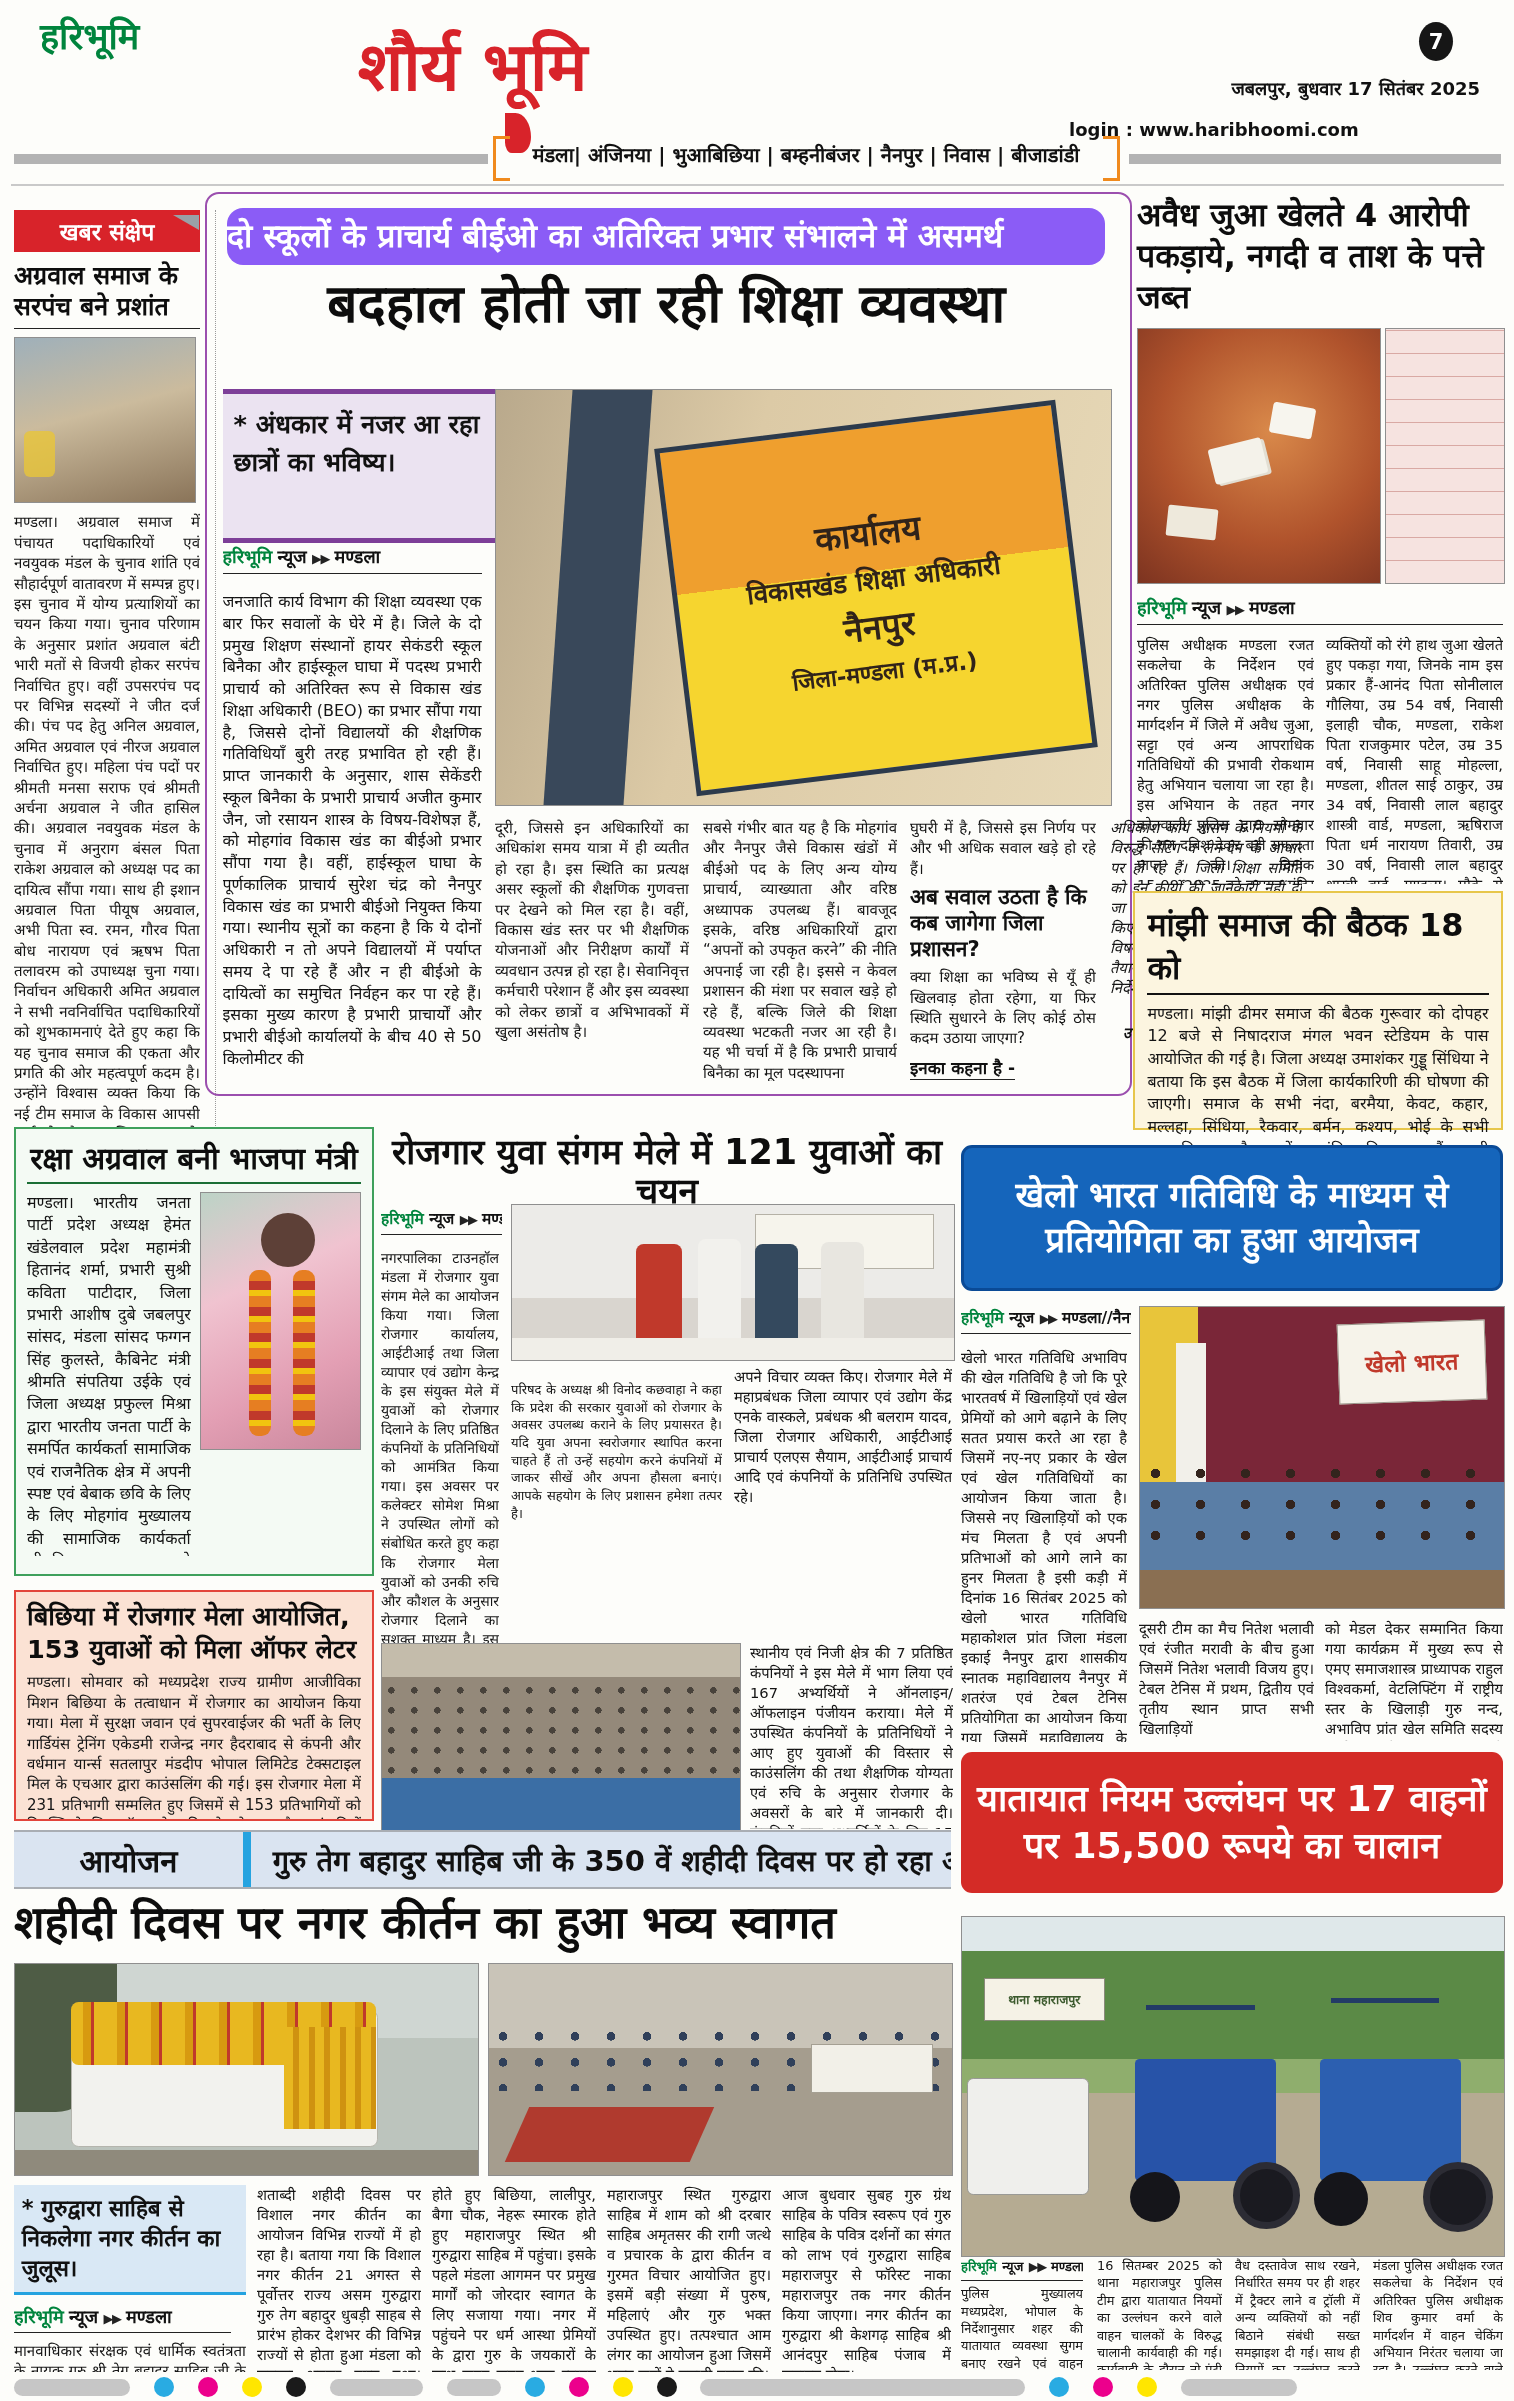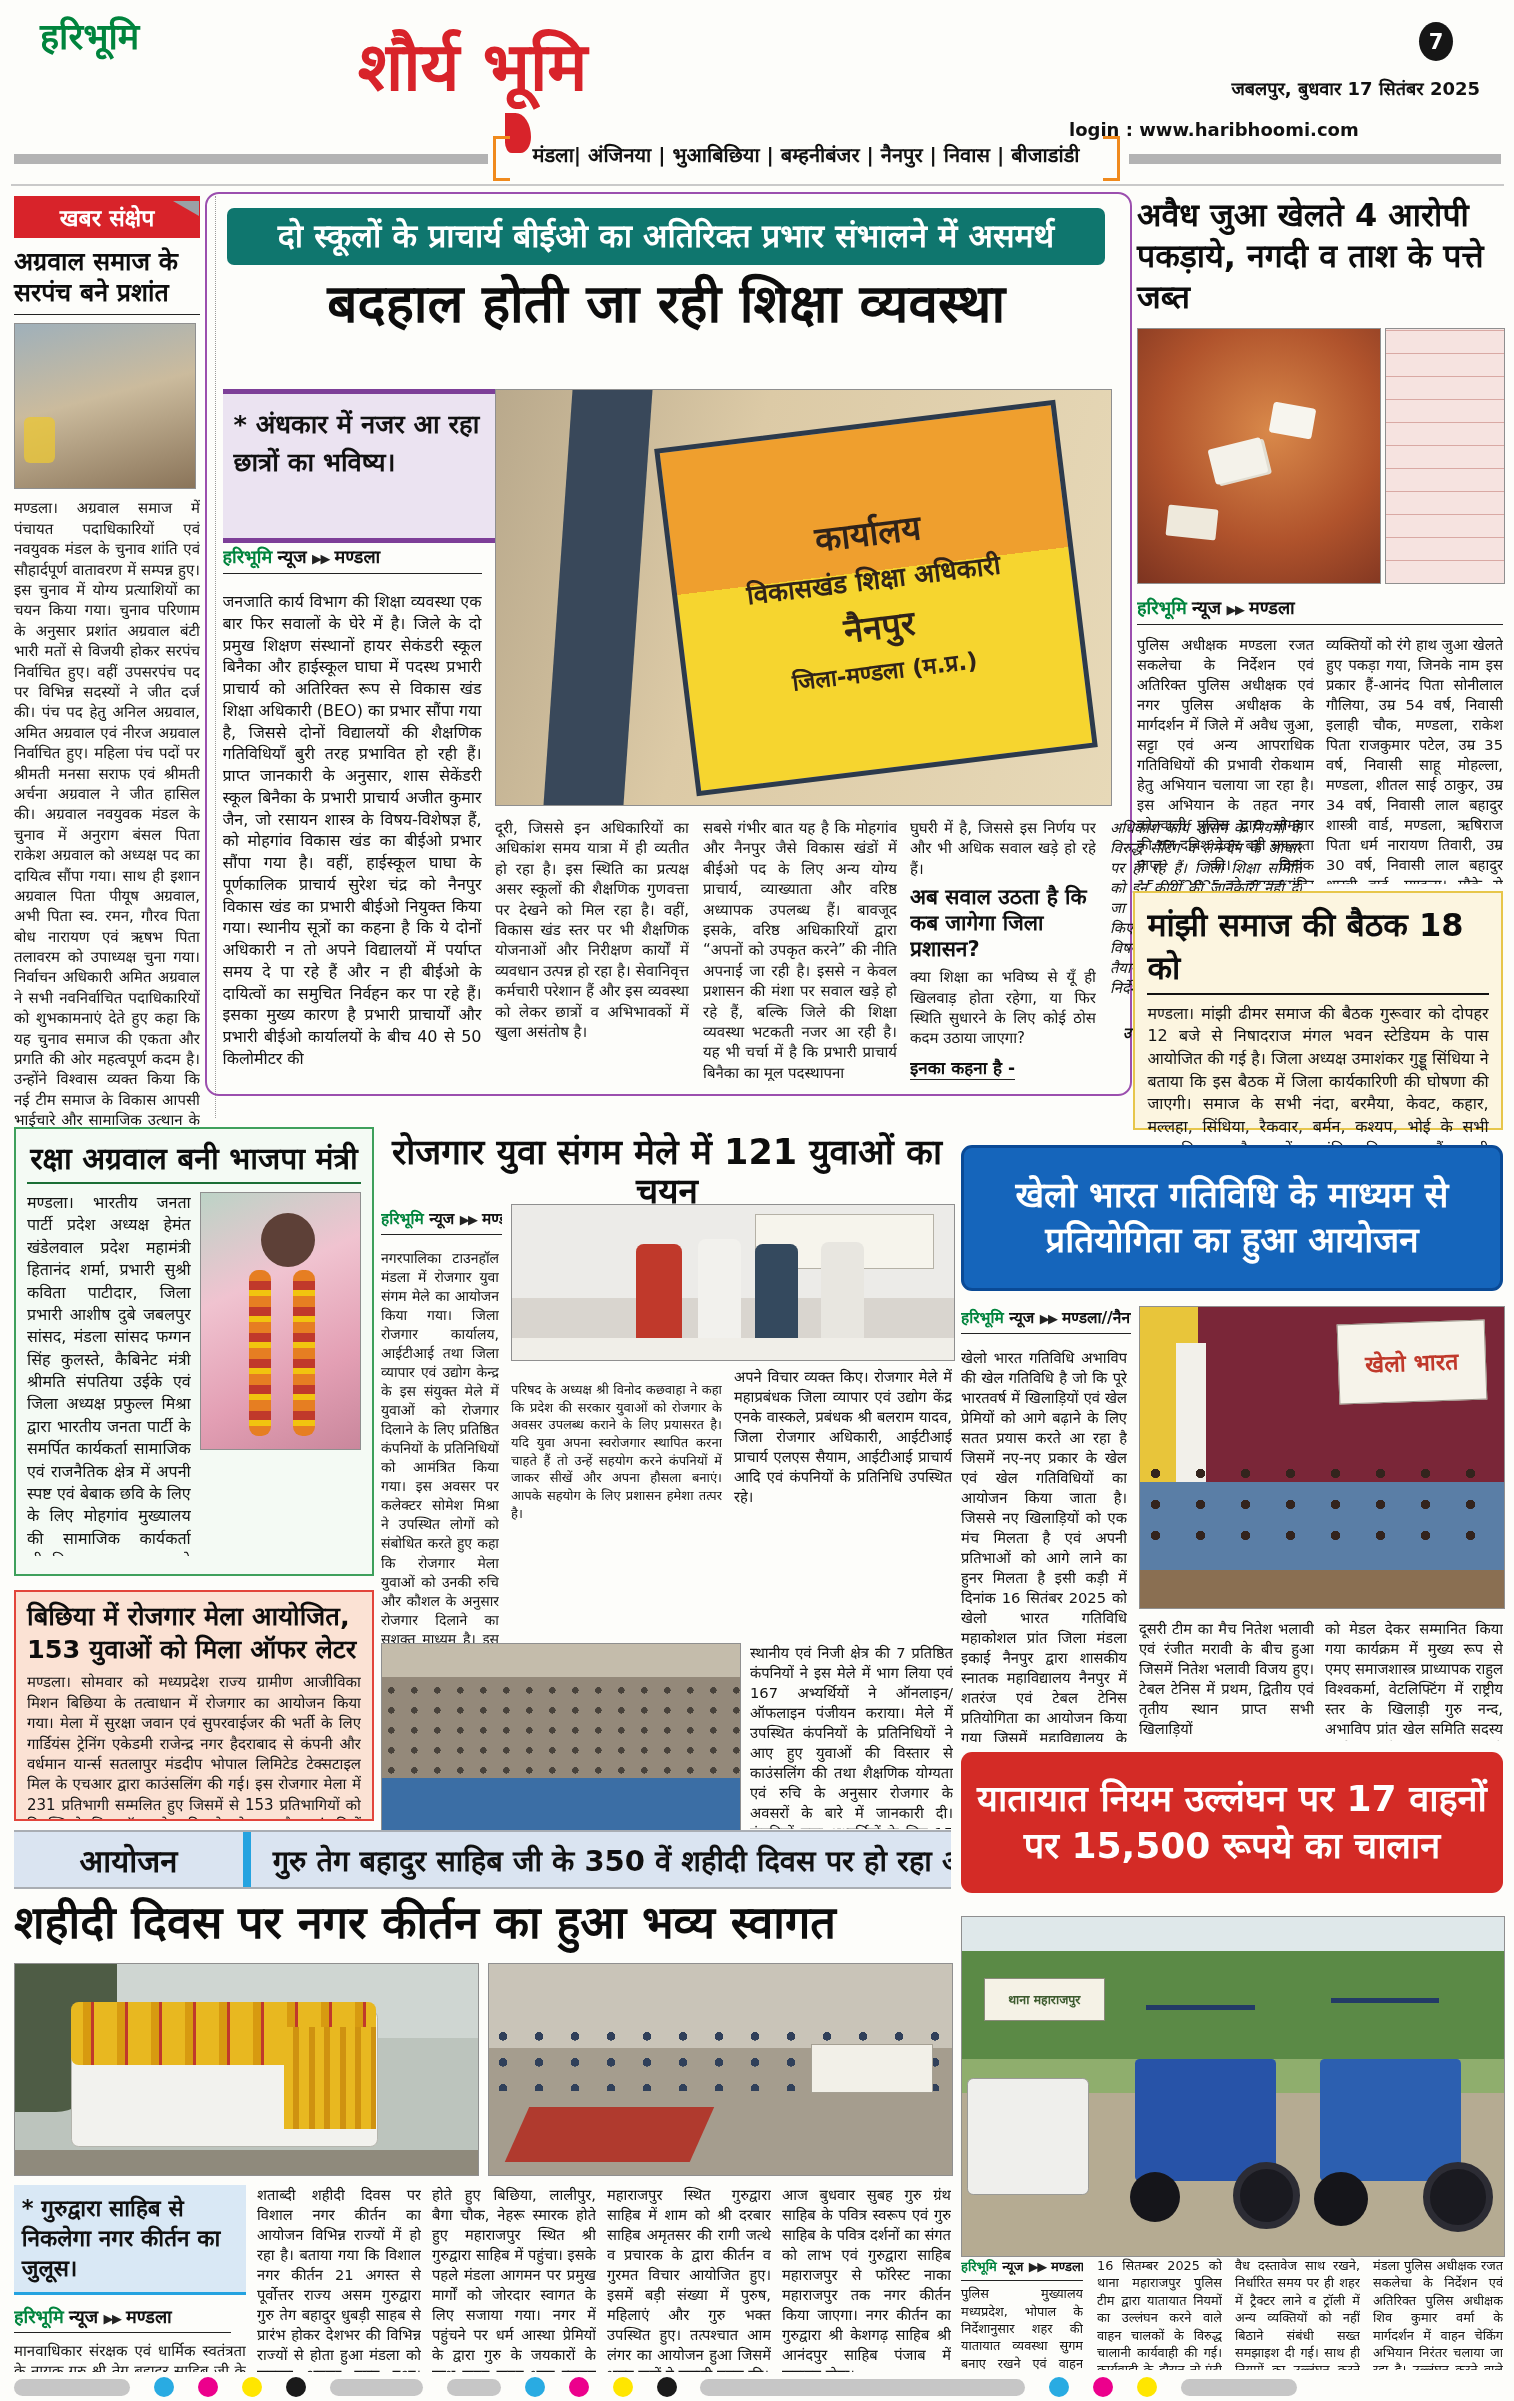--- a/index.html
+++ b/index.html
@@ -8,21 +8,21 @@
   .abs{position:absolute;}
   .bt{font-size:15px;line-height:1.36;text-align:justify;color:#141414;overflow:hidden;}
   .headline{font-weight:700;color:#0d0d0d;}
   .byline{display:flex;align-items:baseline;gap:5.4px;border-bottom:1.5px solid #222;
     padding-bottom:4.6px;font-size:18px;white-space:nowrap;overflow:hidden;}
   .byline .brand{color:#00843d;font-weight:700;}
   .byline .word{font-weight:700;color:#111;}
   .byline .arr{color:#222;font-size:13px;letter-spacing:-1.5px;}
   .byline .place{font-weight:700;color:#111;}
   .photo{position:absolute;overflow:hidden;border:0.8px solid #8f8f8f;background:#cfc6b4;}
-  .kicker{background:#0f766e;border-radius:7px;color:#fff;font-weight:700;text-align:center;}
+  .kicker{background:#8b5cf6;border-radius:16px;color:#fff;font-weight:700;text-align:left;}
   .subbox{background:#ebe3f1;border-top:5.4px solid #7d3f98;border-bottom:5.4px solid #7d3f98;
     font-weight:700;}
   .colhead{font-weight:700;font-size:21px;line-height:1.25;margin:4.6px 0;}
   .quote{font-style:italic;font-family:"DejaVu Serif","Liberation Serif",serif;}
   .rule{border-bottom:1.5px solid #222;}
   .mark{display:inline-block;margin-right:20px;vertical-align:middle;}
   .dot{width:20px;height:20px;border-radius:50%;}
   .pill{height:17px;border-radius:9.3px;background:#c6c6c6;}
   .graybar{background:#b3b3b3;}
 </style>
@@ -39,21 +39,21 @@
   <div class="abs" style="left:1069px;top:119px;width:411px;text-align:left;font-size:18px;font-weight:700;">login : www.haribhoomi.com</div>
 
   <div class="abs graybar" style="left:14px;top:154px;width:474px;height:10px;"></div>
   <div class="abs" style="left:505px;top:113px;width:26px;height:40px;background:#d8232a;border-radius:0 90% 60% 40%;"></div>
   <div class="abs" style="left:493px;top:136px;width:14px;height:39px;border:3.9px solid #f08a1d;border-right:none;"></div>
   <div class="abs" style="left:513px;top:141px;width:586px;text-align:center;font-size:20px;font-weight:700;">मंडला| अंजिनया | भुआबिछिया | बम्हनीबंजर | नैनपुर | निवास | बीजाडांडी</div>
   <div class="abs" style="left:1103px;top:136px;width:14px;height:39px;border:3.9px solid #f08a1d;border-left:none;"></div>
   <div class="abs graybar" style="left:1129px;top:154px;width:372px;height:10px;"></div>
   <div class="abs" style="left:11px;top:184px;width:1493px;height:1.5px;background:#c9c9c9;"></div>
 
-  <div class="abs" style="left:14px;top:196px;width:186px;height:922px;border-right:0.8px dotted #9a9a9a;padding-right:15px;">
+  <div class="abs" style="left:14px;top:210px;width:186px;height:922px;border-right:0.8px dotted #9a9a9a;padding-right:15px;">
     <div style="position:relative;height:42px;background:#d8232a;color:#fff;display:flex;align-items:center;justify-content:center;font-size:23px;font-weight:700;">
       <span>खबर संक्षेप</span>
       <span style="position:absolute;right:1.5px;top:4.6px;width:0;height:0;border-top:15.5px solid #9aa0a6;border-left:26px solid transparent;"></span>
     </div>
     <div class="headline" style="margin-top:9.3px;font-size:25px;line-height:1.22;">अग्रवाल समाज के सरपंच बने प्रशांत</div>
     <div class="rule" style="margin-top:6.2px;"></div>
     <div class="photo" style="position:relative;margin-top:7.7px;width:180px;height:164px;position:static;display:block;
                 background:linear-gradient(165deg,#9fb0ba 0%,#cbbb9d 45%,#8a7459 100%);">
       <div style="position:relative;left:9.3px;top:93px;width:31px;height:46px;background:#e8c53a;border-radius:6.2px;opacity:.8;"></div>
     </div>

